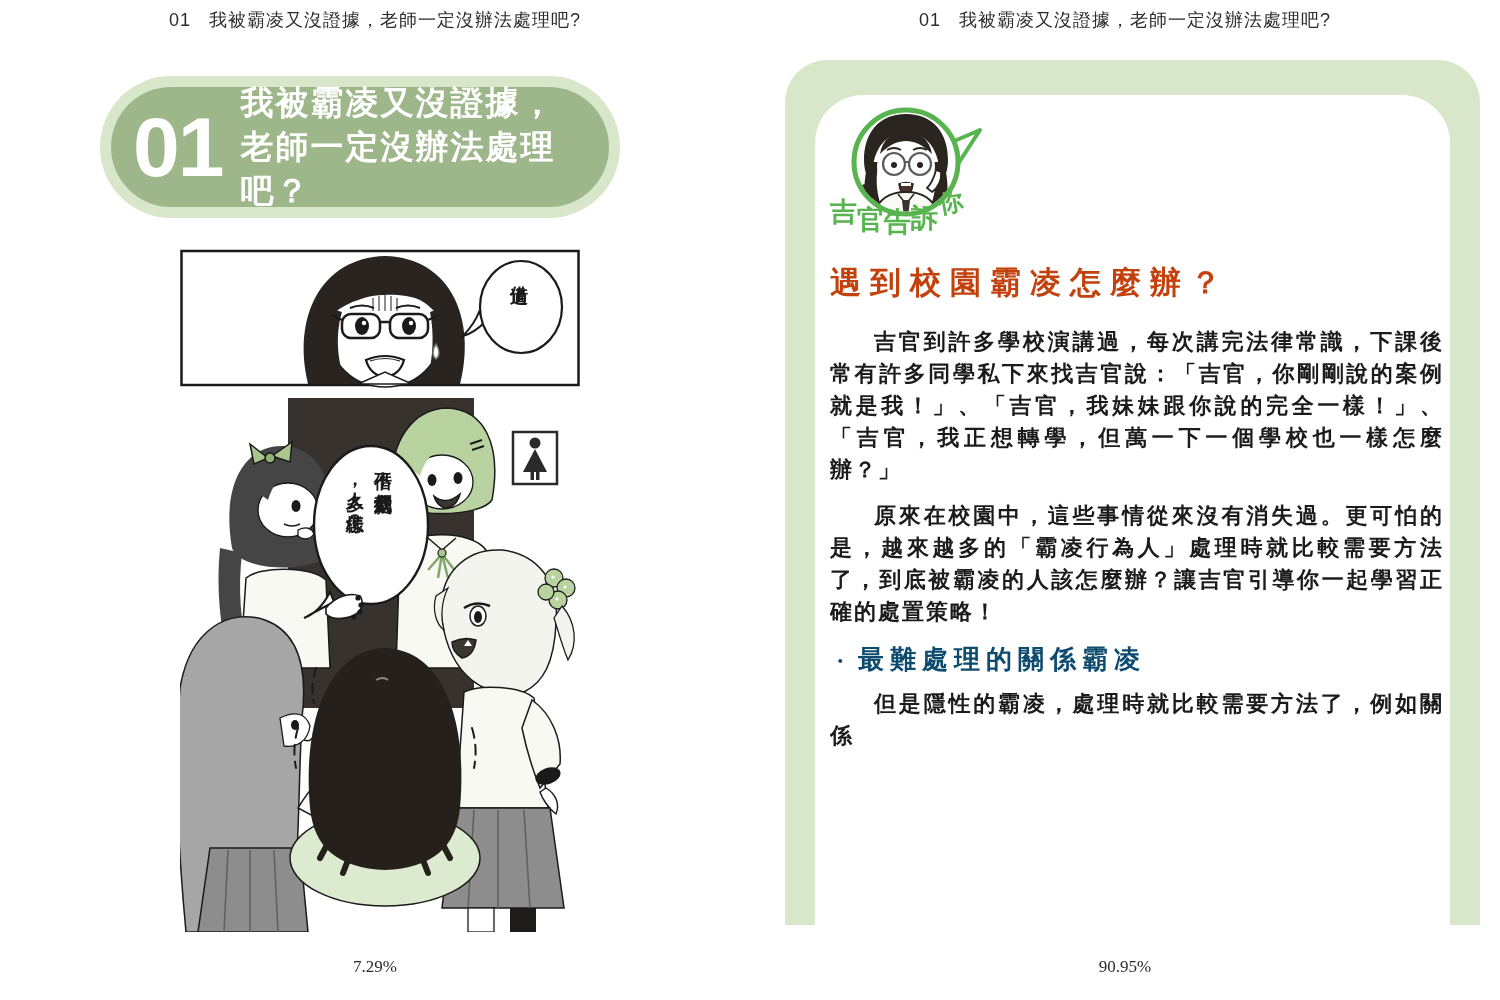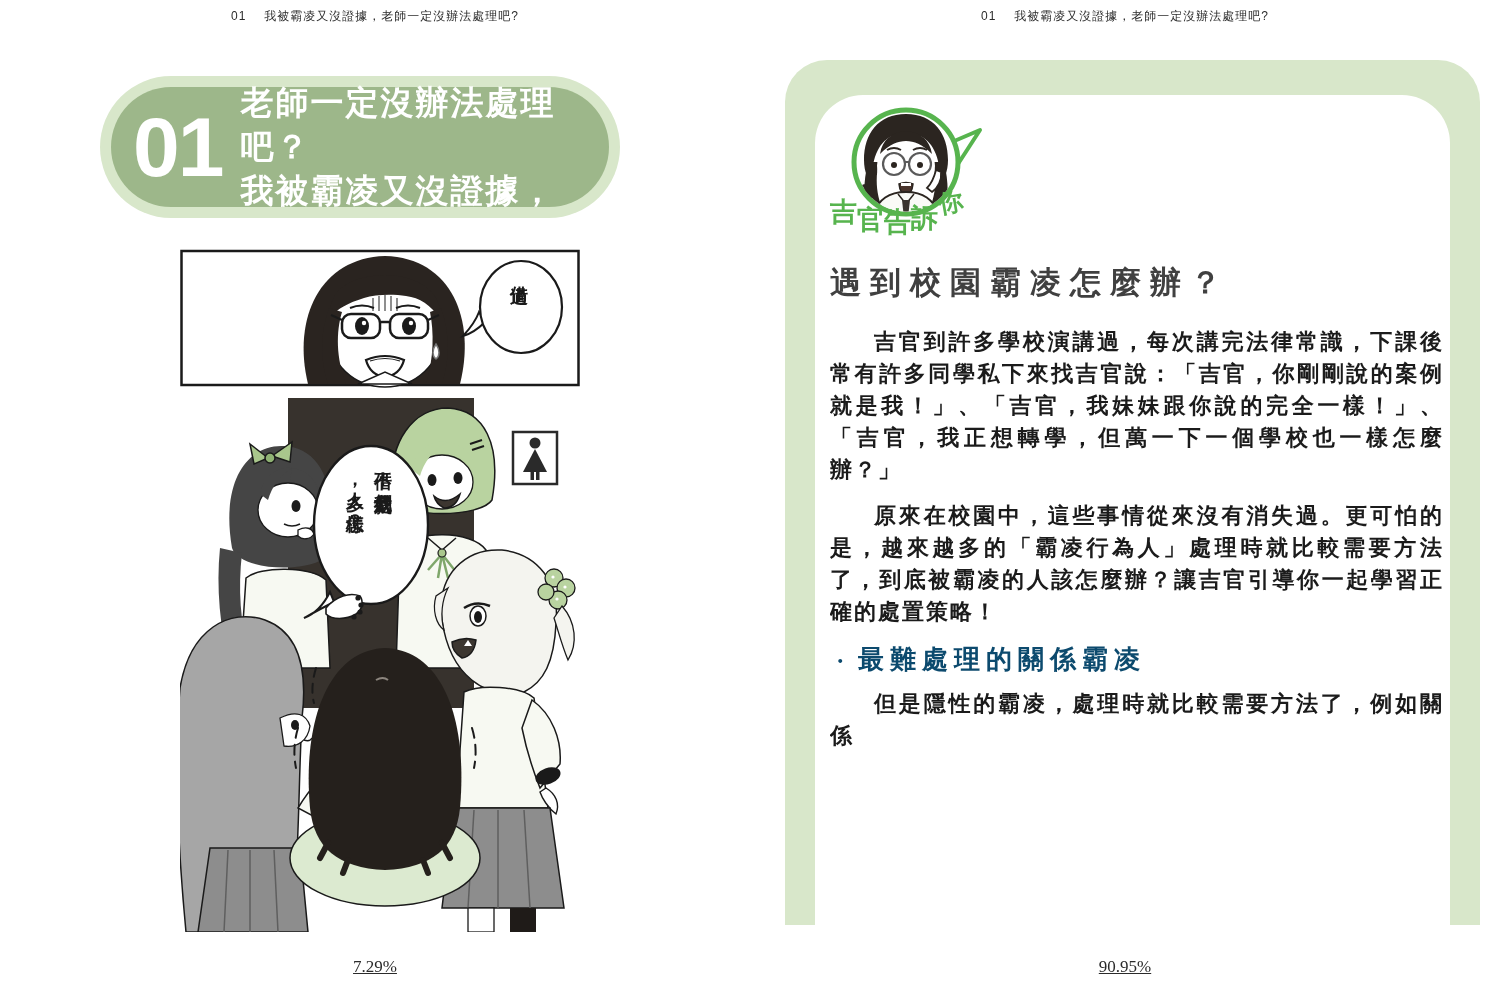--- a/index.html
+++ b/index.html
@@ -7,27 +7,27 @@
     width:1500px;height:1000px;position:relative;overflow:hidden;
     background:#ffffff;
     font-family:"Liberation Sans","DejaVu Sans",sans-serif;
     color:#1d1d1d;
   }
   .abs{position:absolute;}
 
   
   .page-header{
     top:8px;width:750px;text-align:center;
-    font-size:12px;color:#2b2b2b;letter-spacing:1px;
+    font-size:18px;color:#2b2b2b;letter-spacing:1px;
   }
   .page-header .hnum{margin-right:18px;}
   .page-footer{
     top:957px;width:750px;text-align:center;
     font-family:"Liberation Serif","DejaVu Serif",serif;
-    font-size:17px;color:#2b2b2b;text-decoration:underline;
+    font-size:17px;color:#2b2b2b;
   }
 
   
   .badge-outer{
     left:100px;top:76px;width:520px;height:142px;
     background:#d8e7ca;border-radius:71px;
   }
   .badge-inner{
     left:11px;top:11px;width:498px;height:120px;
     background:#9db78a;border-radius:60px;
@@ -70,21 +70,21 @@
   }
   .mascot-label span{position:relative;display:inline-block;font-size:27px;}
   .mc0{top:0;}
   .mc1{top:8px;}
   .mc2{top:10px;}
   .mc3{top:6px;}
   .mc4{top:-10px;font-size:25px !important;transform:rotate(-10deg);}
 
   .section-title{
     left:830px;top:262px;width:620px;
-    color:#404040;font-size:31px;font-weight:800;letter-spacing:9px;
+    color:#c2410c;font-size:31px;font-weight:800;letter-spacing:9px;
   }
   .body-text{
     left:830px;top:326px;width:614px;height:599px;overflow:hidden;
   }
   .body-text p{
     margin:0 0 14px 0;
     font-size:22px;line-height:32px;font-weight:600;
     letter-spacing:2px;text-align:justify;text-indent:2em;color:#1b1b1b;
   }
   .subsection{
@@ -98,22 +98,22 @@
 <body>
 
 <div class="abs page-header" style="left:0;">
   <span class="hnum">01</span><span>我被霸凌又沒證據，老師一定沒辦法處理吧?</span>
 </div>
 
 <div class="abs badge-outer">
   <div class="abs badge-inner">
     <div class="badge-num">01</div>
     <div class="badge-title">
+      <div>我被霸凌又沒證據，</div>
       <div>老師一定沒辦法處理吧？</div>
-      <div>我被霸凌又沒證據，</div>
     </div>
   </div>
 </div>
 
 <div class="abs comic">
   <svg width="400" height="684" viewBox="0 0 400 684">
 
     <rect x="1.5" y="3" width="397" height="134" fill="#ffffff" stroke="#1a1a1a" stroke-width="2.5"></rect>
     <path d="M128,136 C112,70 140,10 205,8 C272,10 296,72 280,136 Z" fill="#2a2420"></path>
     <ellipse cx="205" cy="86" rx="56" ry="53" fill="#ffffff" stroke="#1a1a1a" stroke-width="1.5"></ellipse>

